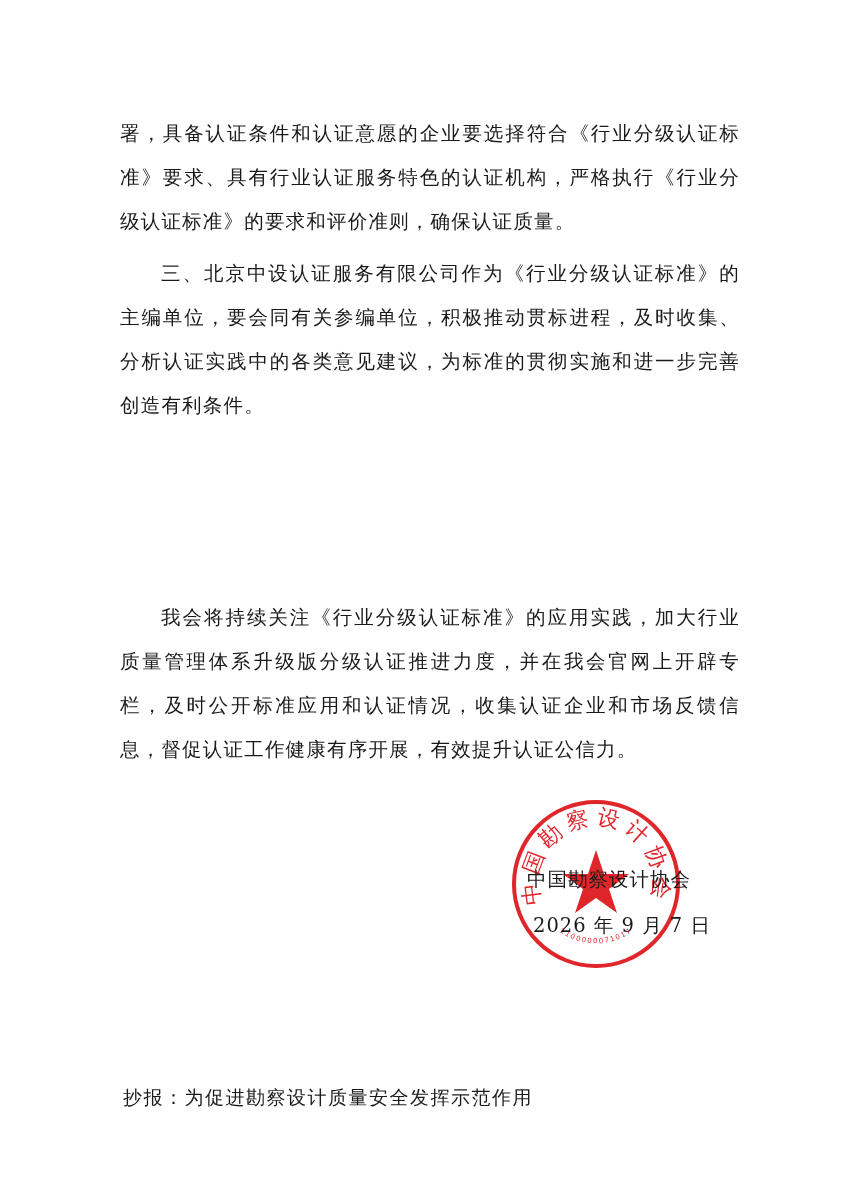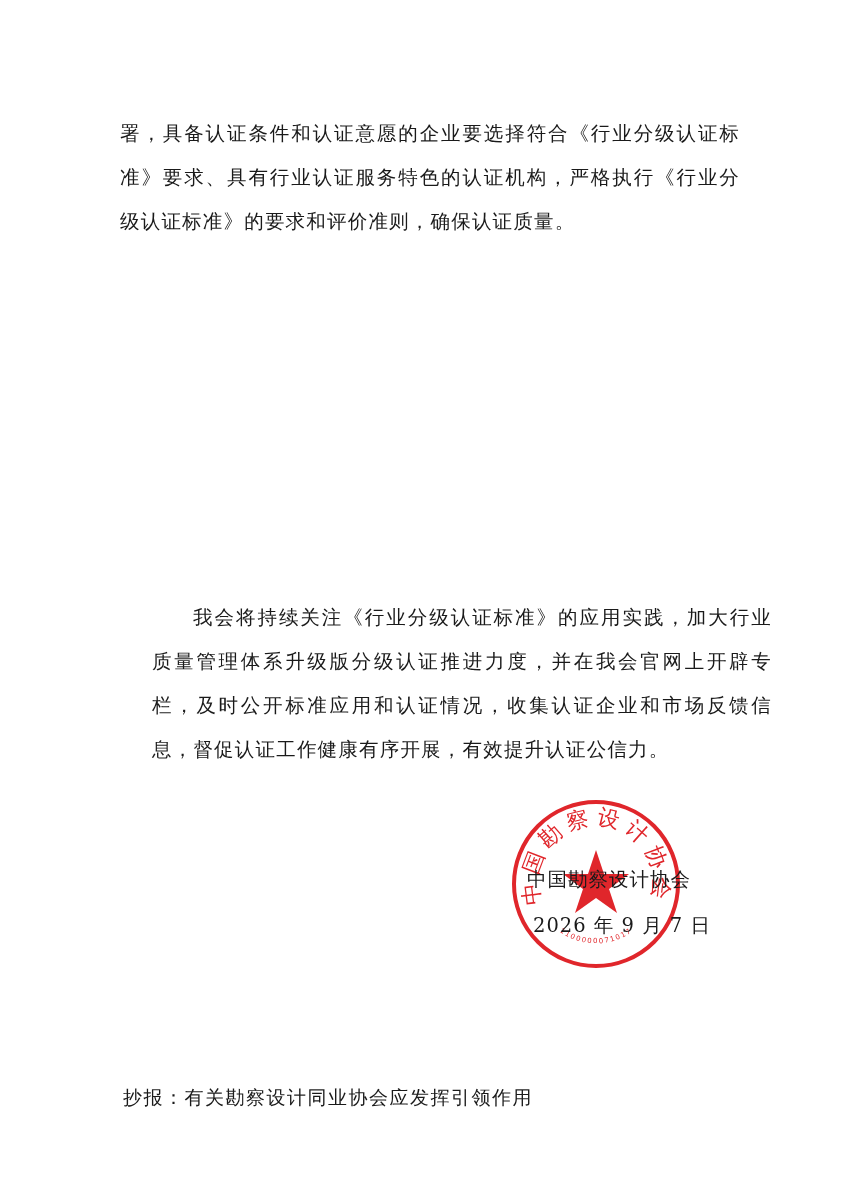--- a/index.html
+++ b/index.html
@@ -5,46 +5,47 @@
     html, body { margin: 0; padding: 0; background: #ffffff; }
     body { width: 860px; height: 1182px; position: relative; overflow: hidden;
            font-family: "DejaVu Serif", "Liberation Serif", serif; color: #1a1a1a; }
     .page { position: absolute; left: 0; top: 8px; width: 860px; height: 1182px; }
     .para { position: absolute; left: 120px; width: 620px; font-size: 19.5px;
             line-height: 44px; letter-spacing: 1.2px; text-align: justify; }
     .para.indent { text-indent: 41px; }
     #p1 { top: 104px; }
     #p2 { top: 244px; }
     #p3 { top: 414px; }
-    #p4 { top: 588px; margin-left: 32px; }
+    #p4 { top: 588px; }
     .sig { position: absolute; font-size: 19.5px; letter-spacing: 1px; z-index: 2; }
     #sig-org { left: 527px; top: 858px; }
     #sig-date { left: 533px; top: 904px; }
     .stamp { position: absolute; left: 510px; top: 790px; width: 172px; height: 172px; z-index: 1; }
     .cc { position: absolute; left: 123px; top: 1077px; font-size: 19px; letter-spacing: 1.5px; }
   </style>
 </head>
 <body>
 
 <div class="page">
   <div id="p1" class="para">署，具备认证条件和认证意愿的企业要选择符合《行业分级认证标准》要求、具有行业认证服务特色的认证机构，严格执行《行业分级认证标准》的要求和评价准则，确保认证质量。</div>
+  <div id="p2" class="para indent">三、北京中设认证服务有限公司作为《行业分级认证标准》的主编单位，要会同有关参编单位，积极推动贯标进程，及时收集、分析认证实践中的各类意见建议，为标准的贯彻实施和进一步完善创造有利条件。</div>
   <div id="p4" class="para indent">我会将持续关注《行业分级认证标准》的应用实践，加大行业质量管理体系升级版分级认证推进力度，并在我会官网上开辟专栏，及时公开标准应用和认证情况，收集认证企业和市场反馈信息，督促认证工作健康有序开展，有效提升认证公信力。</div>
 
   <svg class="stamp" viewBox="0 0 172 172">
     <defs>
       <path id="arcTop" d="M 30 100 A 58 58 0 1 1 142 100" fill="none"></path>
       <path id="arcBot" d="M 40 125 A 62 62 0 0 0 132 125" fill="none"></path>
     </defs>
     <circle cx="86" cy="86" r="82" fill="none" stroke="#e0262b" stroke-width="4"></circle>
     <polygon points="86,52 94,76 119,76 99,91 107,115 86,100 65,115 73,91 53,76 78,76" fill="#e0262b"></polygon>
     <text font-size="22" fill="#e0262b" font-family="DejaVu Serif, serif" letter-spacing="6">
       <textPath href="#arcTop" startOffset="50%" text-anchor="middle">中国勘察设计协会</textPath>
     </text>
     <text font-size="7" fill="#e0262b" font-family="DejaVu Sans, sans-serif" letter-spacing="1.5">
       <textPath href="#arcBot" startOffset="50%" text-anchor="middle">1100000071017</textPath>
     </text>
   </svg>
 
   <div id="sig-org" class="sig">中国勘察设计协会</div>
   <div id="sig-date" class="sig">2026 年 9 月 7 日</div>
 
-  <div class="cc">抄报：有关勘察设计同业协会应发挥引领作用</div>
+  <div class="cc">抄报：为促进勘察设计质量安全发挥示范作用</div>
 </div>
 
 </body></html>

